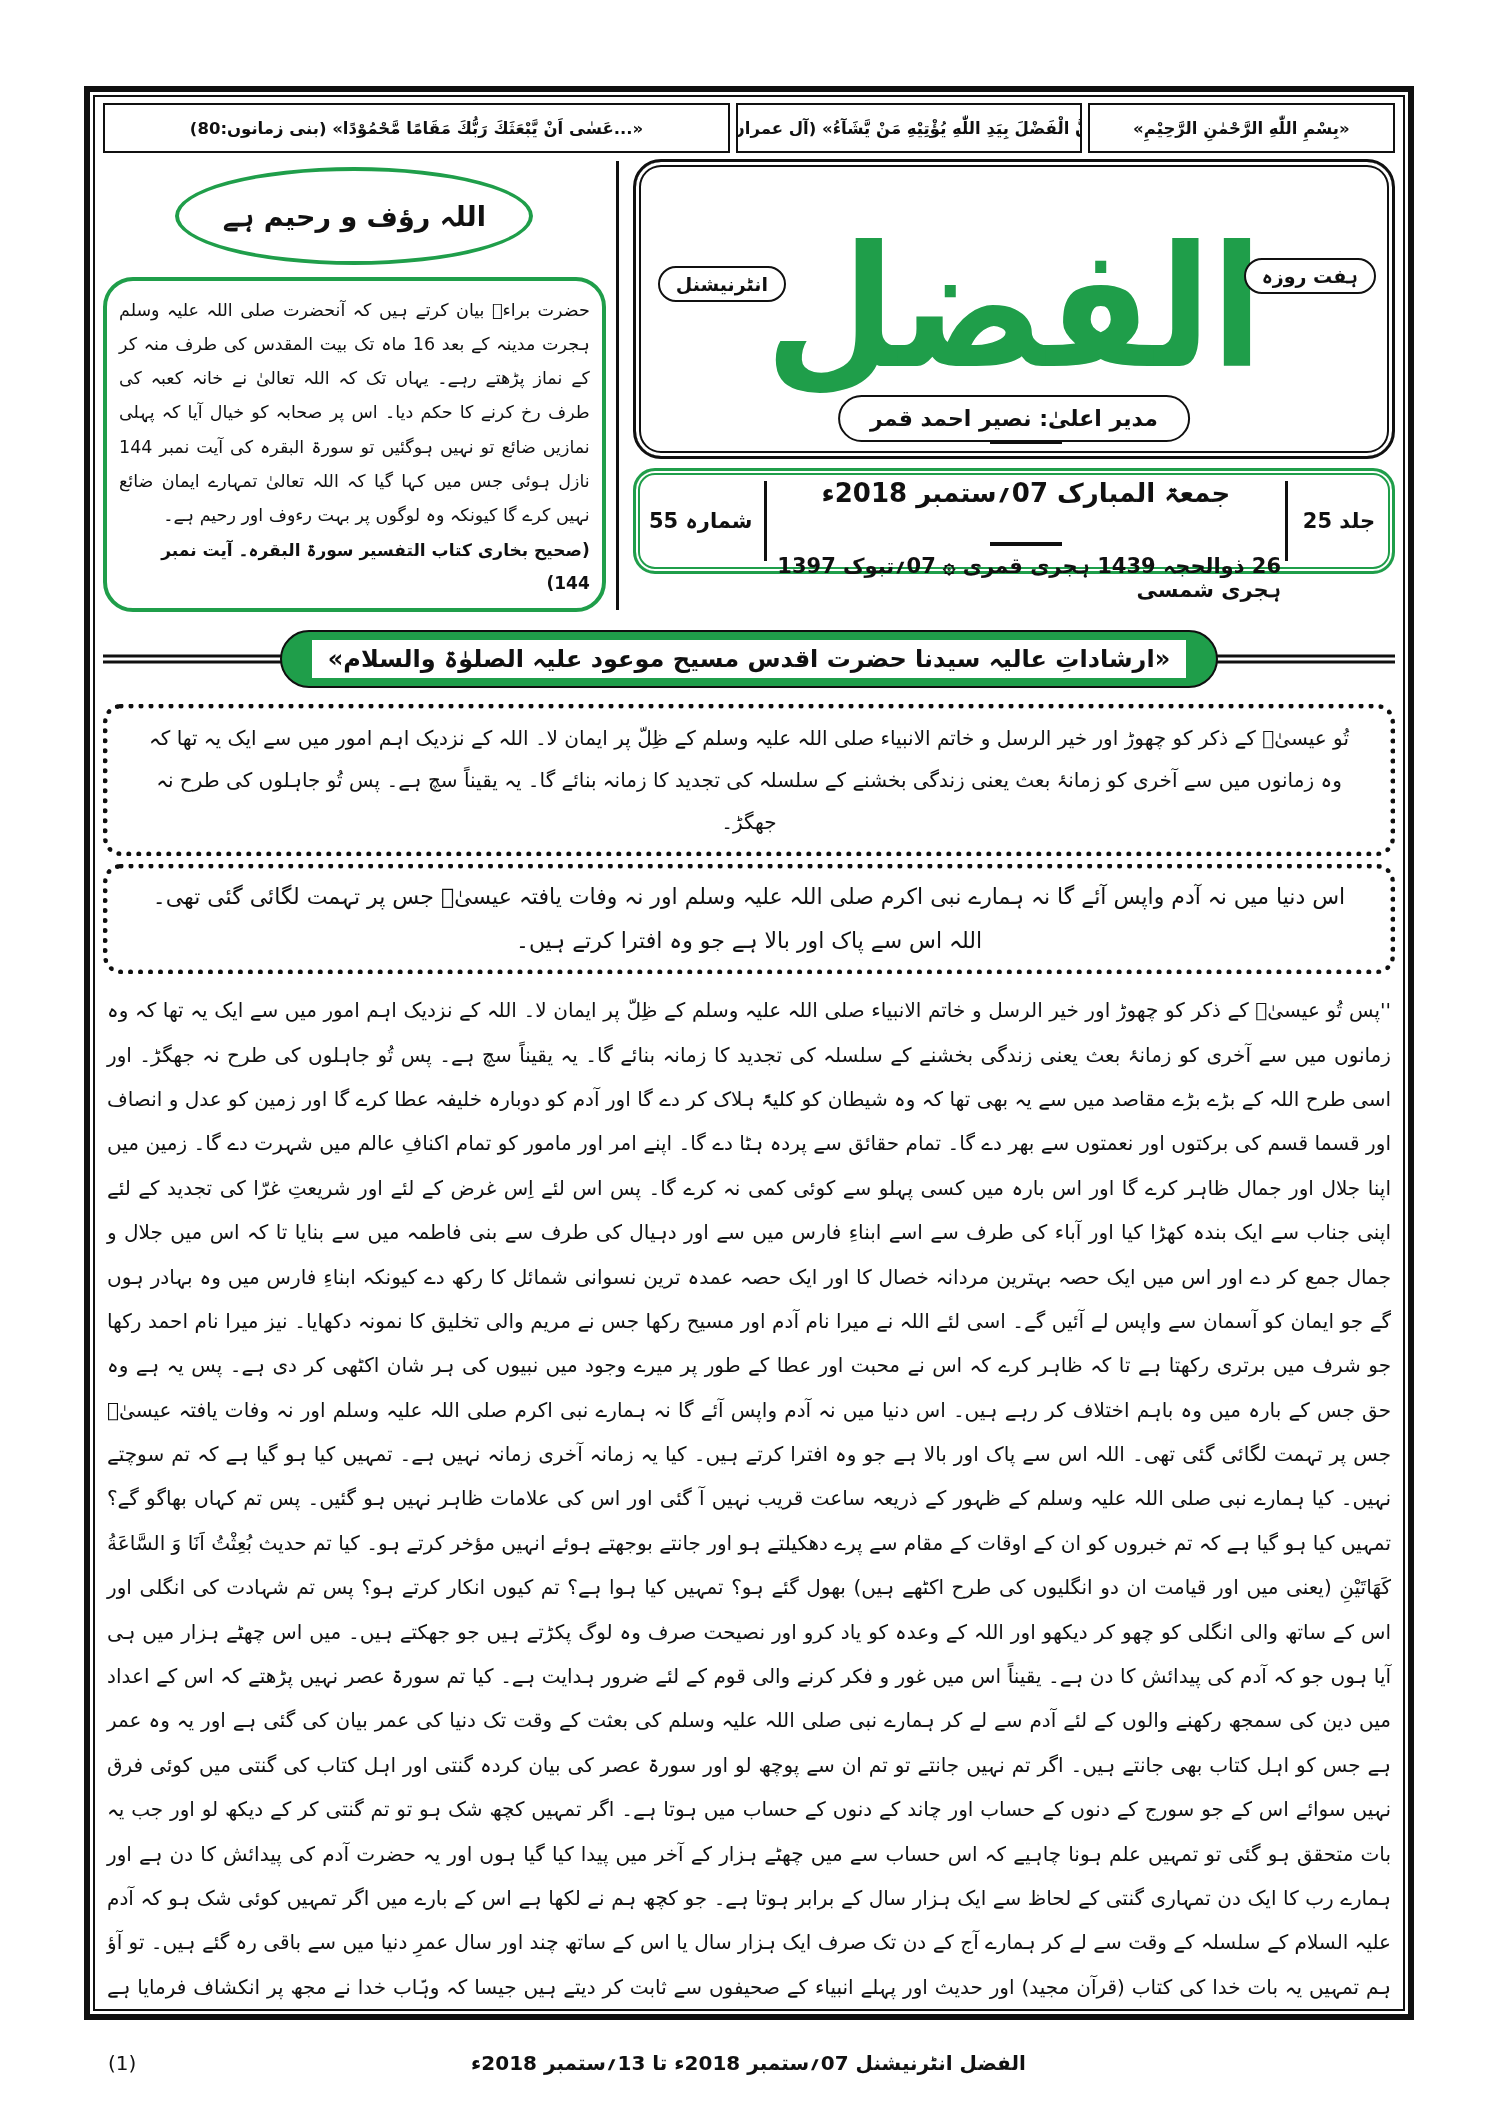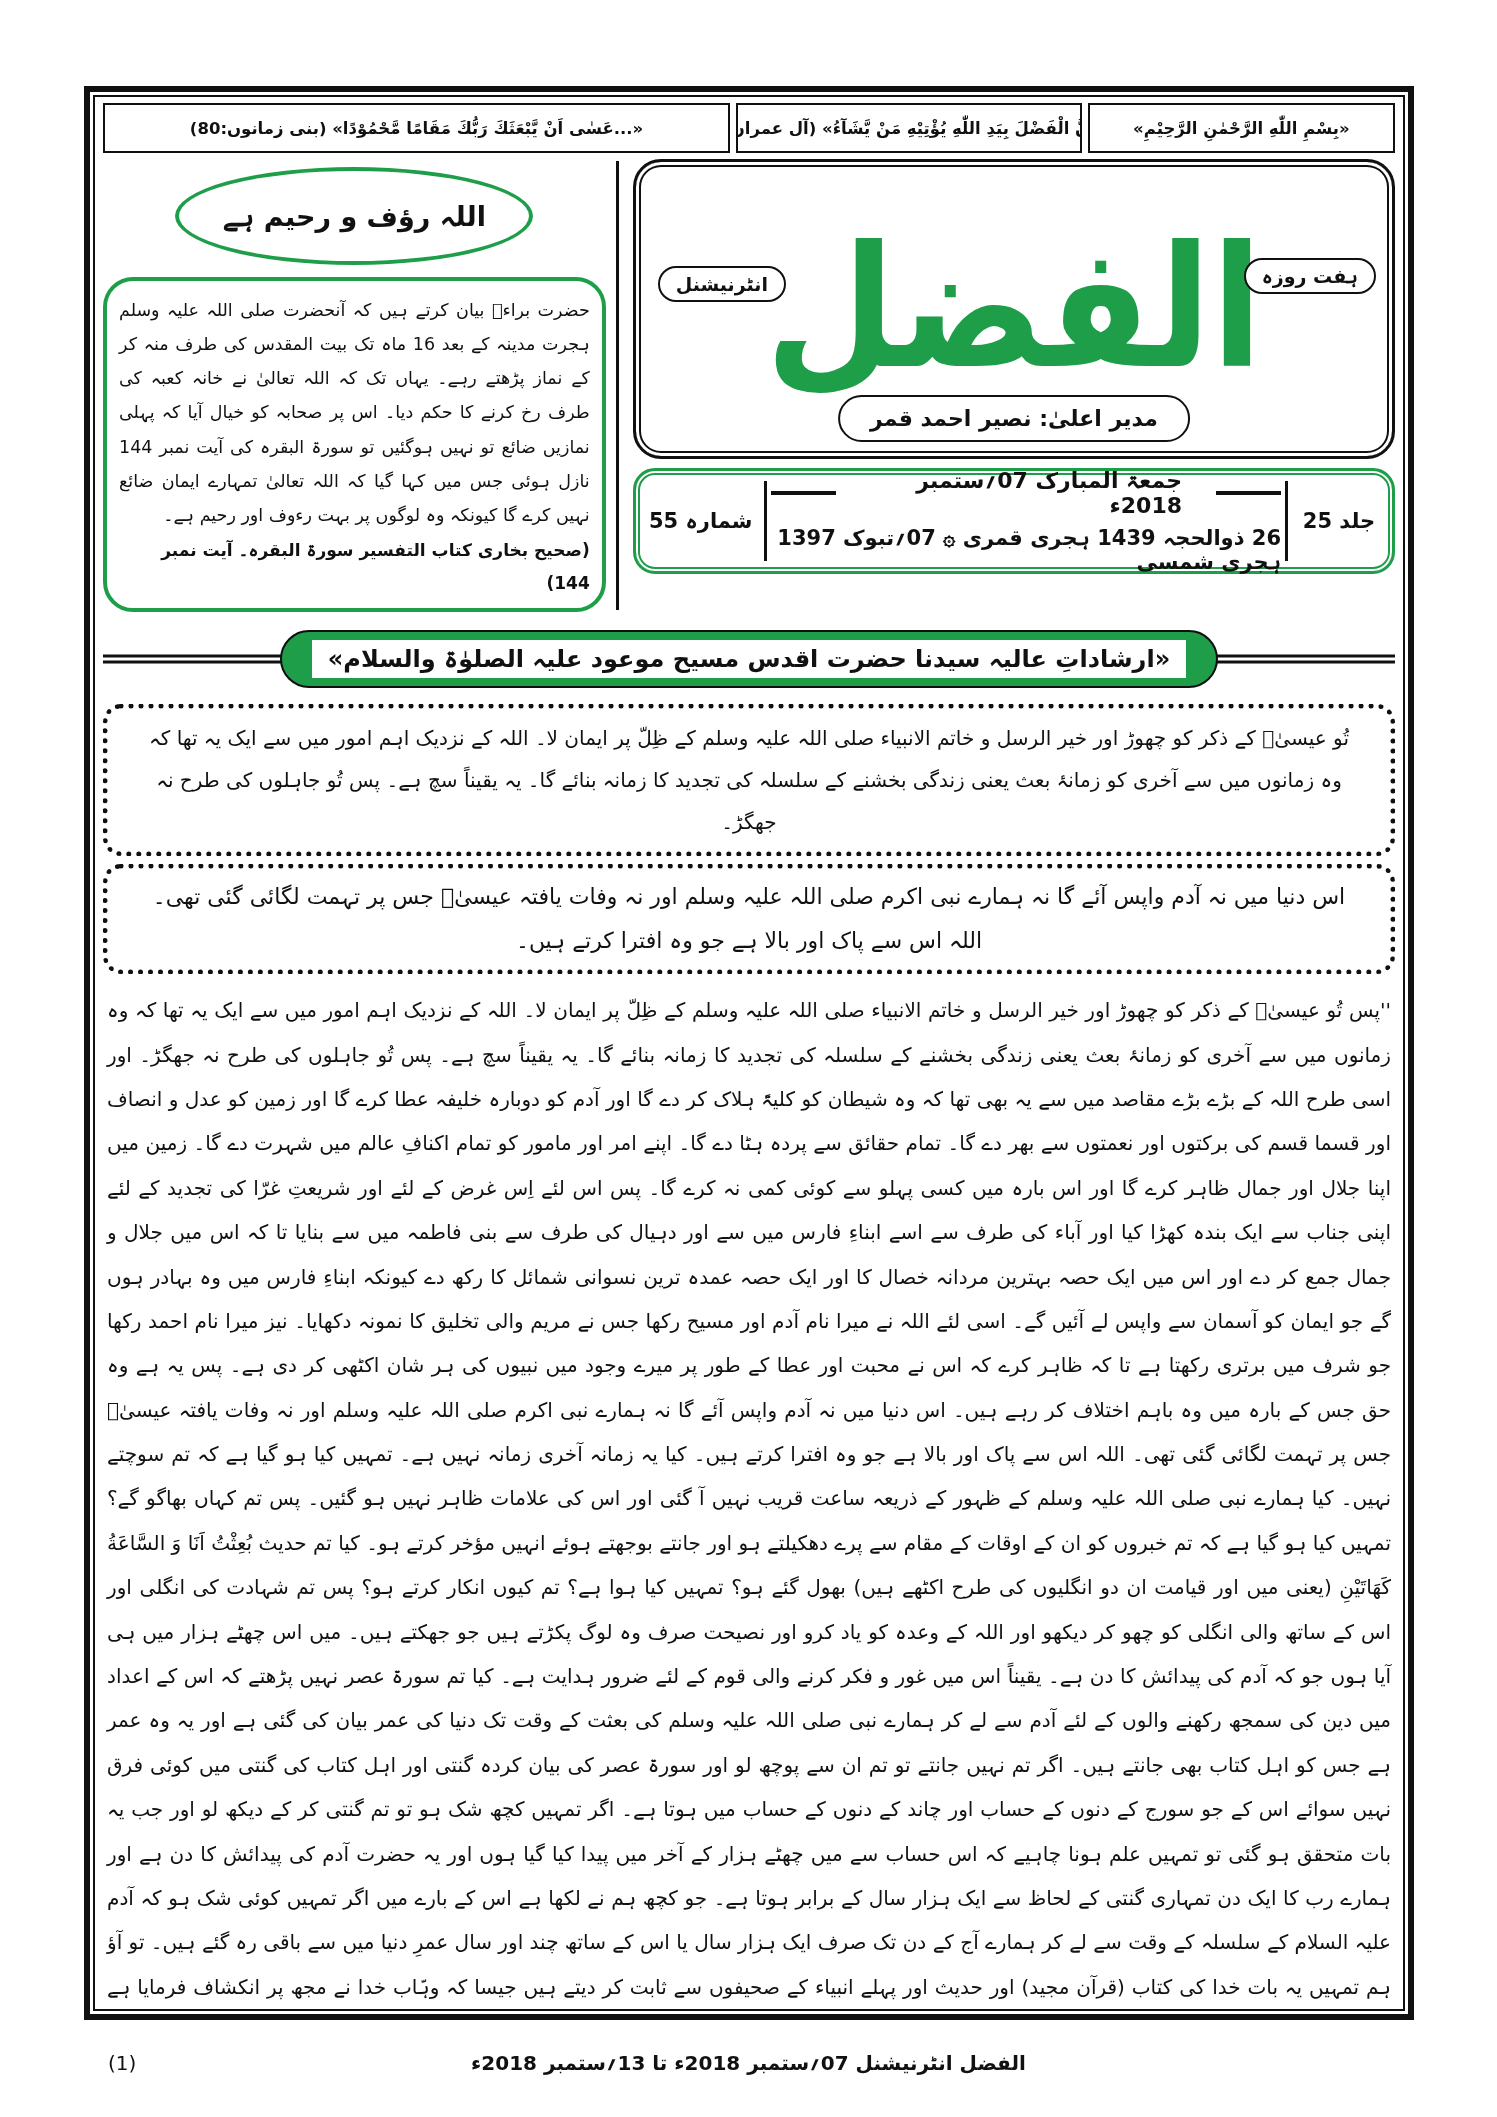--- a/index.html
+++ b/index.html
@@ -29,21 +29,21 @@
   .pill-weekly{right:16px;top:96px;font-size:19px;}
   .pill-intl{left:22px;top:104px;font-size:19px;}
   .pill-editor{bottom:14px;left:50%;transform:translateX(-50%);font-size:22px;padding:9px 30px;border-radius:28px;}
 
   .datebar{margin-top:9px;height:106px;border:3px solid var(--green);border-radius:22px;box-shadow:inset 0 0 0 2px #fff,inset 0 0 0 4px var(--green);display:flex;align-items:stretch;box-sizing:border-box;padding:4px 6px;}
   .db-cell{display:flex;align-items:center;justify-content:center;font-weight:bold;font-size:21px;white-space:nowrap;}
   .db-vol{width:94px;}
   .db-issue{width:118px;}
   .vsep{width:3px;background:#101010;margin:6px 4px;}
   .db-center{flex:1;display:flex;flex-direction:column;align-items:center;justify-content:center;gap:8px;font-weight:bold;}
-  .db-line1{display:flex;align-items:center;gap:34px;font-size:22px;}
+  .db-line1{display:flex;align-items:center;gap:34px;font-size:26px;flex-direction:column;}
   .dash{width:72px;height:4px;background:#101010;}
   .db-line2{font-size:21px;}
 
   .oval{border:4px solid var(--green);border-radius:50%;width:350px;height:90px;margin:6px auto 12px;display:flex;align-items:center;justify-content:center;font-size:27px;font-weight:bold;}
   .hadith-box{border:4px solid var(--green);border-radius:30px;padding:12px 12px 8px;font-size:17.5px;line-height:1.95;text-align:justify;box-sizing:border-box;}
   .hadith-ref{font-weight:bold;font-size:17px;margin-top:2px;text-align:right;}
 
   
   .banner-row{position:relative;margin:12px 0 10px;height:70px;display:flex;align-items:center;justify-content:center;}
   .banner-rule{position:absolute;left:0;right:0;top:50%;height:9px;border-top:3px solid #101010;border-bottom:3px solid #101010;transform:translateY(-50%);box-sizing:border-box;}

